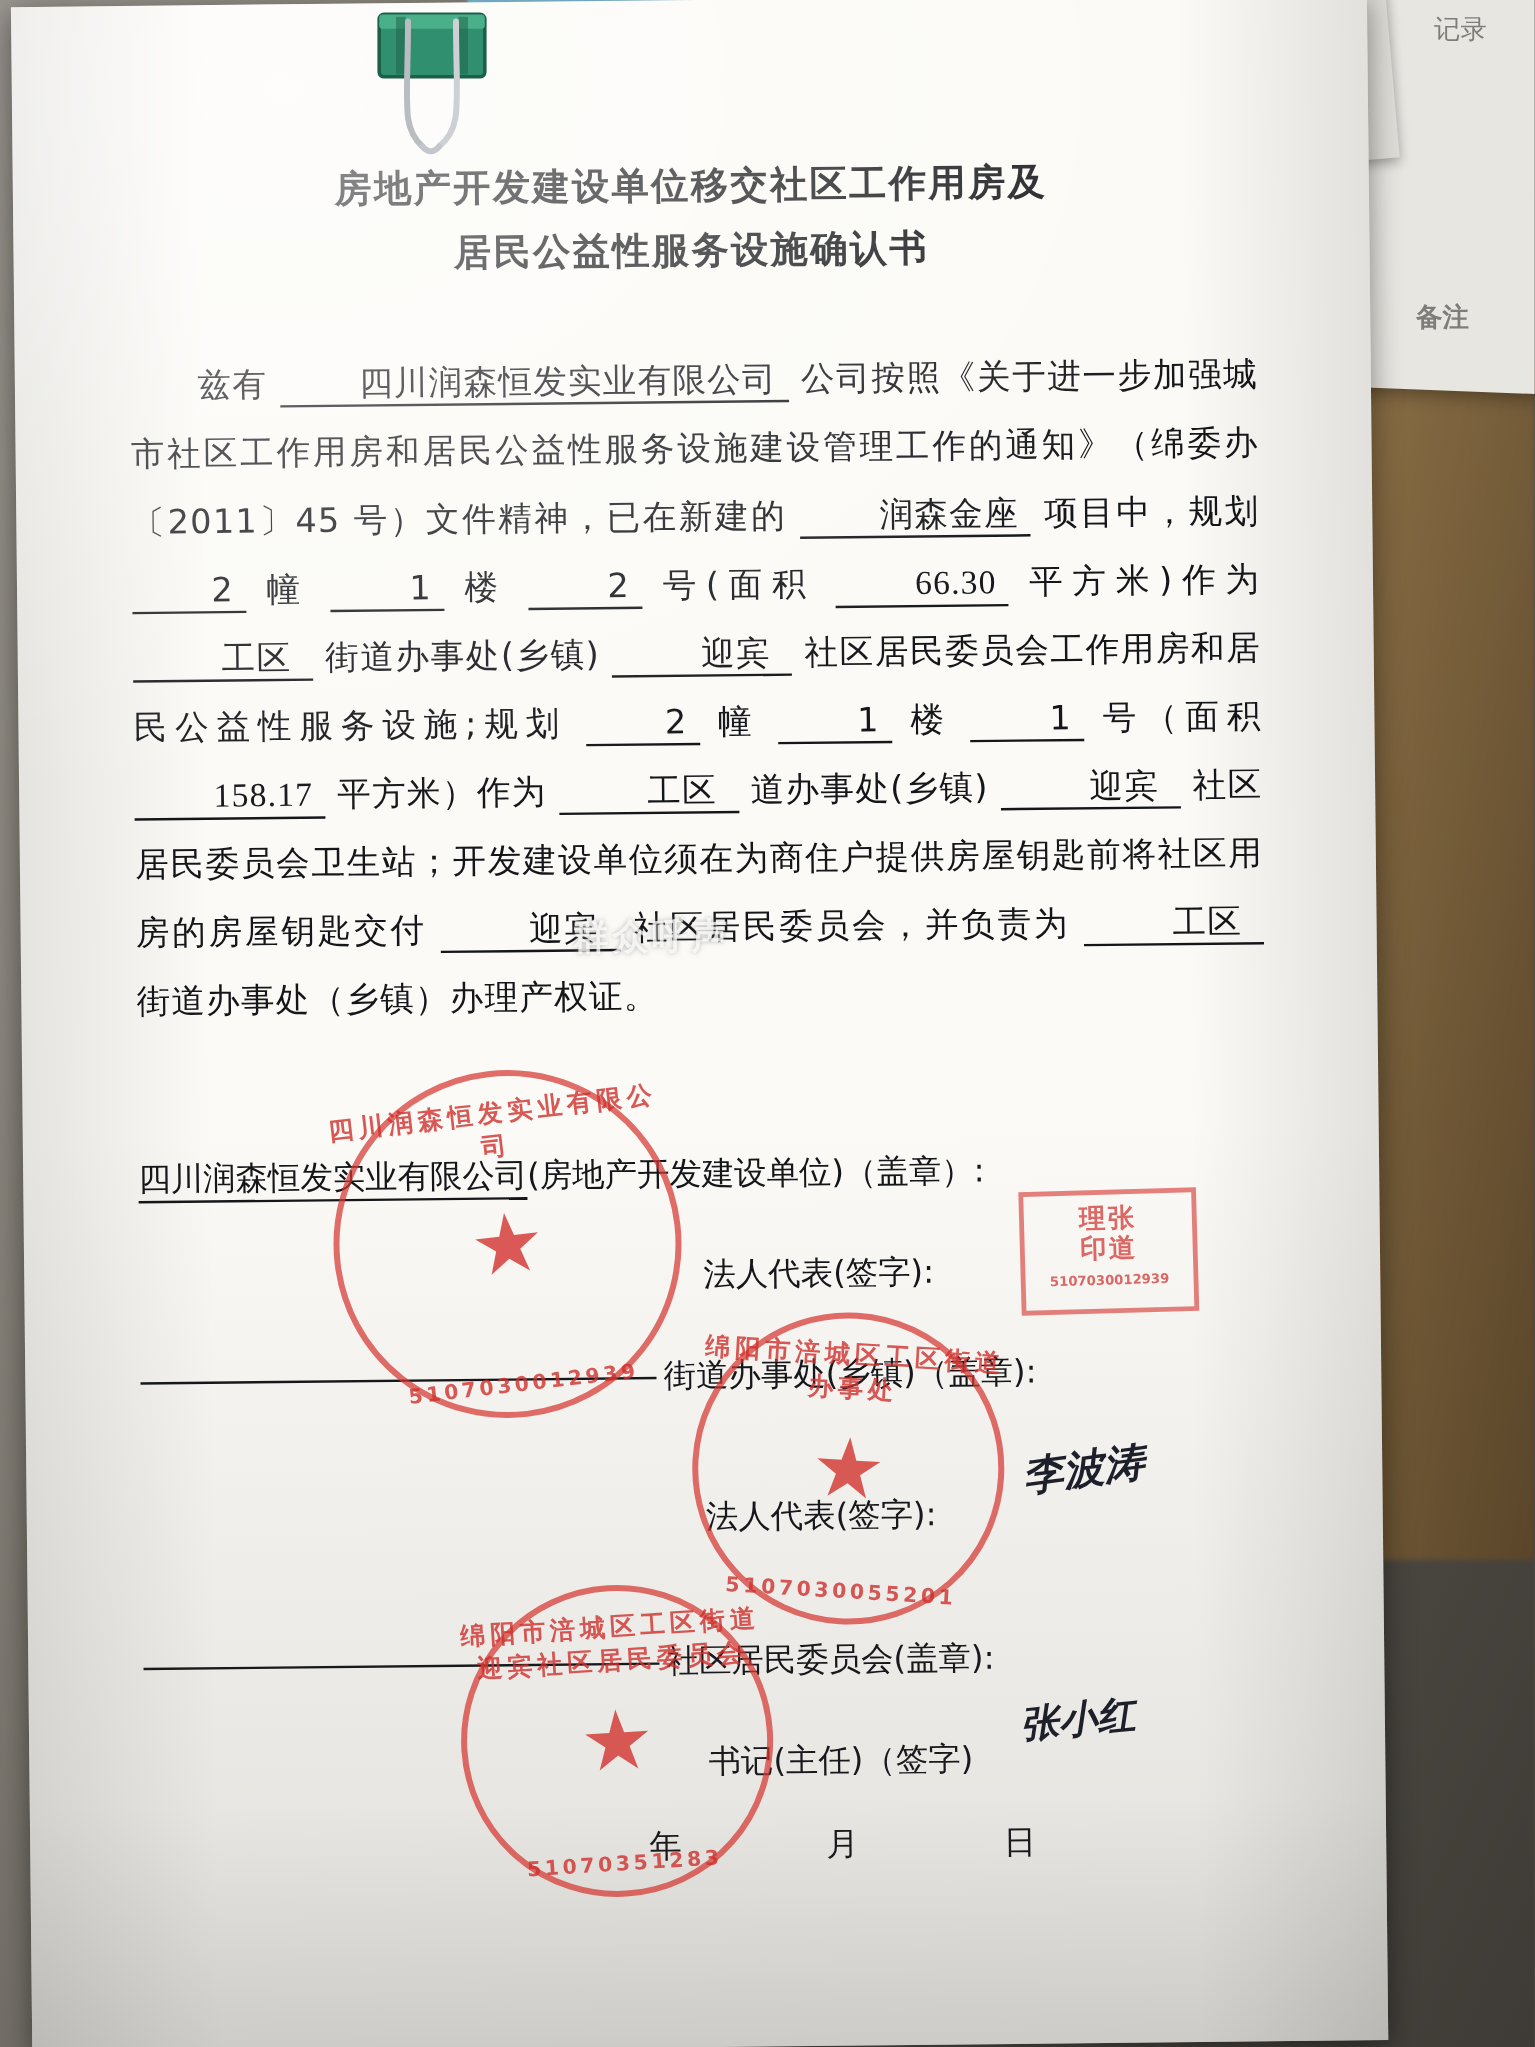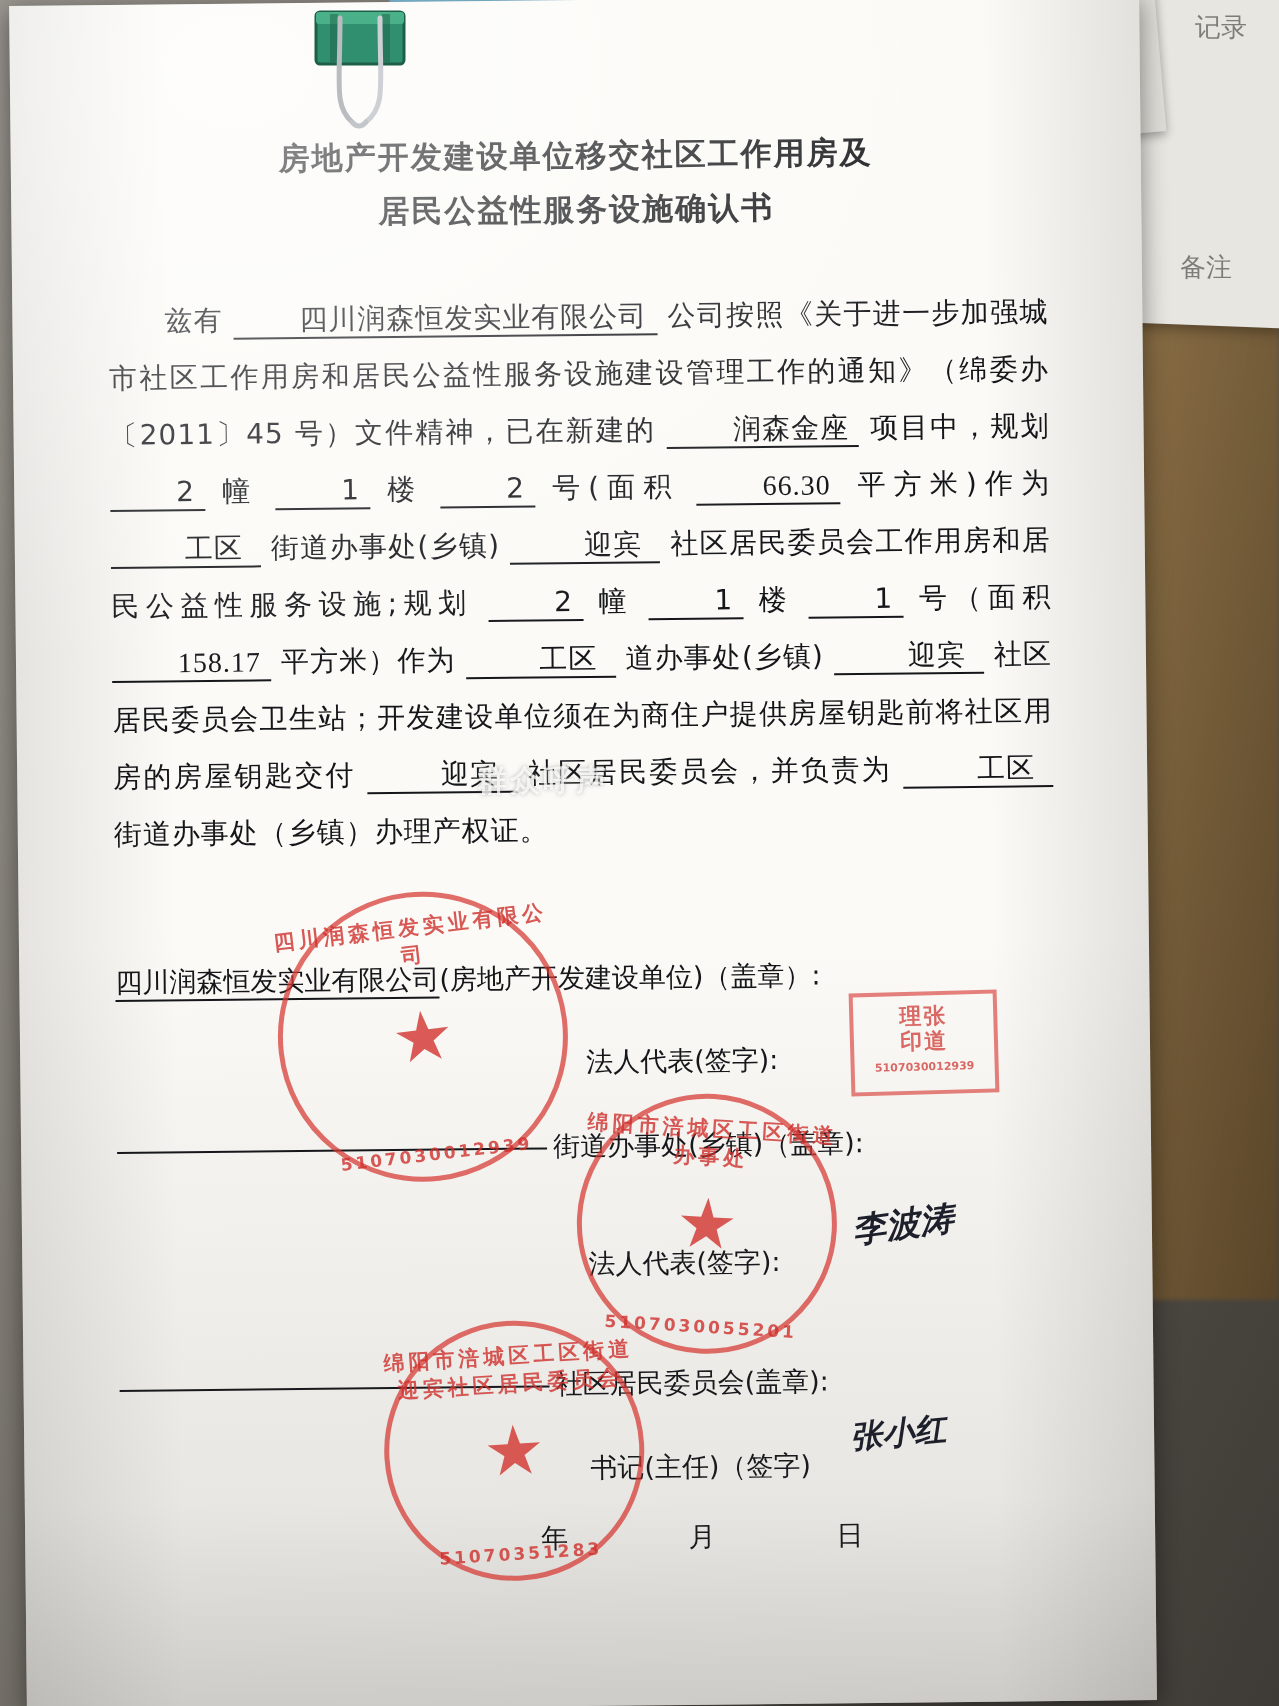--- a/index.html
+++ b/index.html
@@ -42,21 +42,21 @@
     position: absolute;
     right: 120px; top: -40px;
     width: 200px; height: 180px;
     background: #dedcd6;
     transform: rotate(-5deg);
     box-shadow: 0 4px 10px rgba(0,0,0,.3);
   }
   .bg-scribble {
     position: absolute;
     color: #5d5b57;
-    font-size: 26px;
+    font-size: 22px;
     font-family: "Liberation Sans", sans-serif;
     opacity: .75;
   }
   .bg-blue {
     position: absolute;
     left: 390px; top: -10px;
     width: 480px; height: 60px;
     background: linear-gradient(180deg,#7ec6e8,#a9d9ea);
     transform: rotate(-1deg);
     filter: blur(1px);
@@ -236,21 +236,21 @@
 </head>
 <body>
 
 <div id="page">
 
   <div class="desk"></div>
   <div class="desk-brown"></div>
   <div class="bg-blue"></div>
   <div class="bg-paper-right"></div>
   <div class="bg-paper-right2"></div>
-  <div class="bg-scribble" style="left:1180px; top:250px;">备注</div>
+  <div class="bg-scribble" style="left:1180px; top:250px;font-weight:bold;">备注</div>
   <div class="bg-scribble" style="left:1195px; top:10px;">记录</div>
 
   <div class="sheet">
 
     <div class="doc-title">
       <div>房地产开发建设单位移交社区工作用房及</div>
       <div>居民公益性服务设施确认书</div>
     </div>
 
     <div class="body-text">

